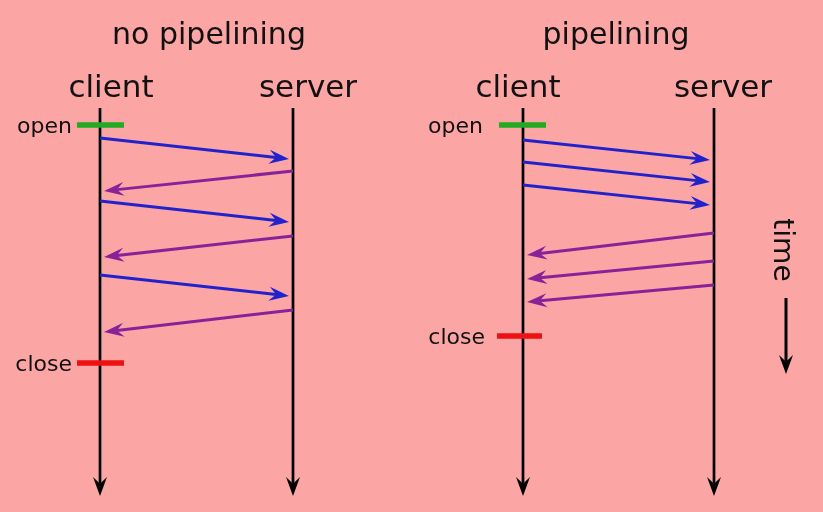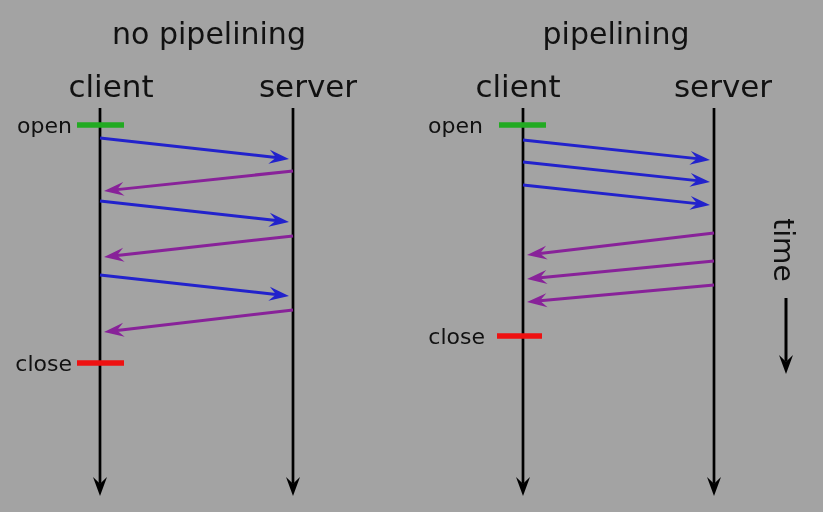--- a/index.html
+++ b/index.html
@@ -1,19 +1,19 @@
 <!DOCTYPE html>
 <html><head>
 <meta charset="utf-8">
 <style>
   html, body { margin: 0; padding: 0; background: #ffffff; }
   .stage {
     position: relative;
     width: 823px; height: 512px;
-    background: #a3a3a3;
+    background: #fca5a5;
     font-family: "DejaVu Sans", "Liberation Sans", sans-serif;
   }
   svg { display: block; }
   text {
     fill: #111111;
     font-family: "DejaVu Sans", "Liberation Sans", sans-serif;
   }
   .title-text   { font-size: 30px; }
   .header-text  { font-size: 31px; }
   .marker-text  { font-size: 22px; }

